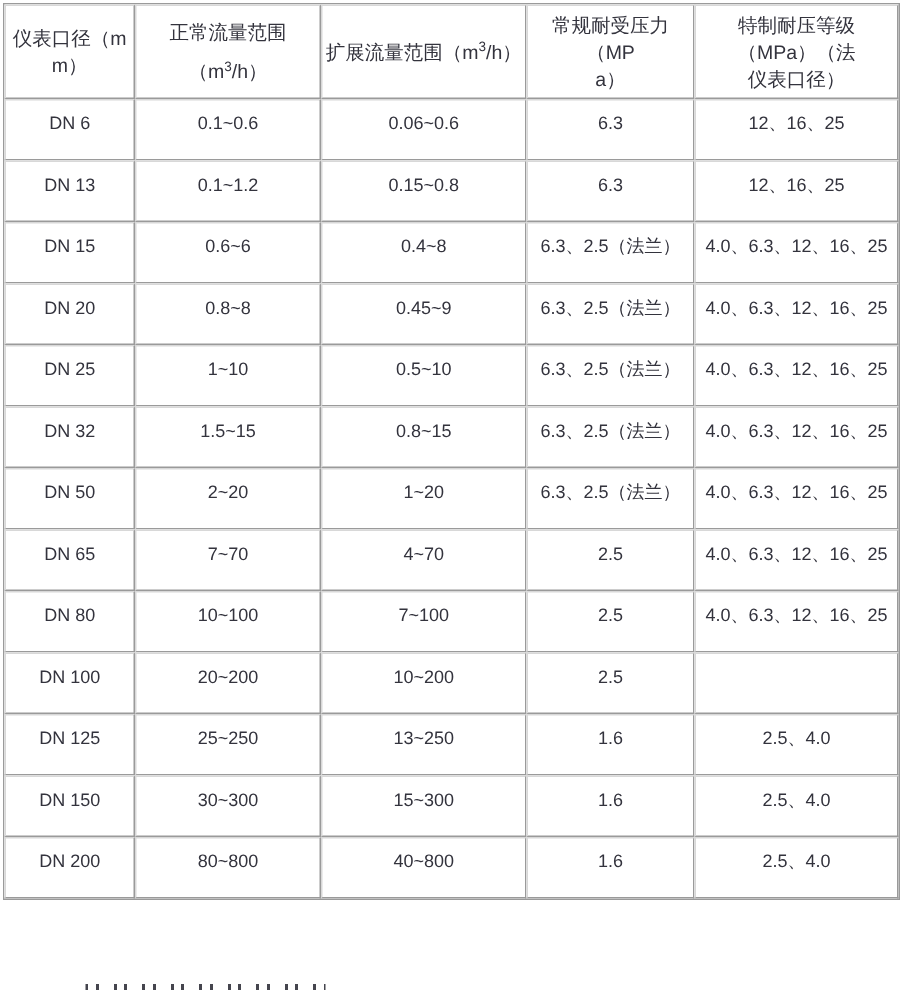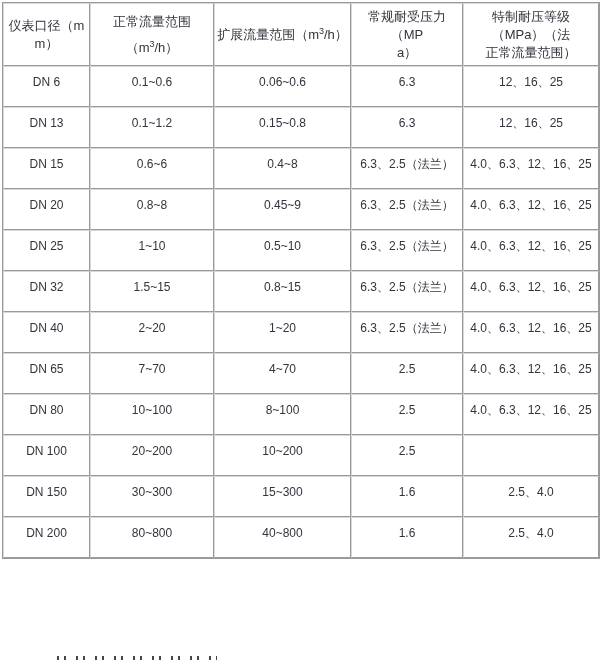--- a/index.html
+++ b/index.html
@@ -97,21 +97,21 @@
         </th>
         <th>
           <span>扩展流量范围（m</span><sup class="cube">3</sup><span>/h）</span>
         </th>
         <th>
           <span class="hline">常规耐受压力（MP</span>
           <span class="hline">a）</span>
         </th>
         <th>
           <span class="hline">特制耐压等级（MPa）（法</span>
-          <span class="hline">正常流量范围）</span>
+          <span class="hline">仪表口径）</span>
         </th>
       </tr>
     </thead>
     <tbody>
         <tr>
           <td>DN 6</td>
           <td>0.1~0.6</td>
           <td>0.06~0.6</td>
           <td>6.3</td>
           <td>12、16、25</td>
@@ -145,48 +145,55 @@
           <td>4.0、6.3、12、16、25</td>
         </tr>
         <tr>
           <td>DN 32</td>
           <td>1.5~15</td>
           <td>0.8~15</td>
           <td>6.3、2.5（法兰）</td>
           <td>4.0、6.3、12、16、25</td>
         </tr>
         <tr>
-          <td>DN 40</td>
+          <td>DN 50</td>
           <td>2~20</td>
           <td>1~20</td>
           <td>6.3、2.5（法兰）</td>
           <td>4.0、6.3、12、16、25</td>
         </tr>
         <tr>
           <td>DN 65</td>
           <td>7~70</td>
           <td>4~70</td>
           <td>2.5</td>
           <td>4.0、6.3、12、16、25</td>
         </tr>
         <tr>
           <td>DN 80</td>
           <td>10~100</td>
-          <td>8~100</td>
+          <td>7~100</td>
           <td>2.5</td>
           <td>4.0、6.3、12、16、25</td>
         </tr>
         <tr>
           <td>DN 100</td>
           <td>20~200</td>
           <td>10~200</td>
           <td>2.5</td>
           <td></td>
         </tr>
         <tr>
+          <td>DN 125</td>
+          <td>25~250</td>
+          <td>13~250</td>
+          <td>1.6</td>
+          <td>2.5、4.0</td>
+        </tr>
+        <tr>
           <td>DN 150</td>
           <td>30~300</td>
           <td>15~300</td>
           <td>1.6</td>
           <td>2.5、4.0</td>
         </tr>
         <tr>
           <td>DN 200</td>
           <td>80~800</td>
           <td>40~800</td>

